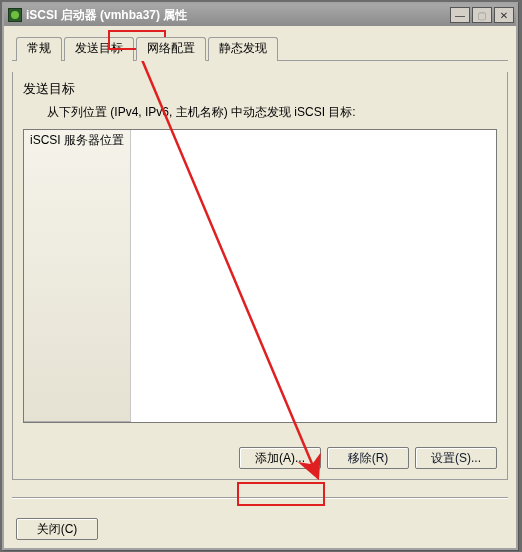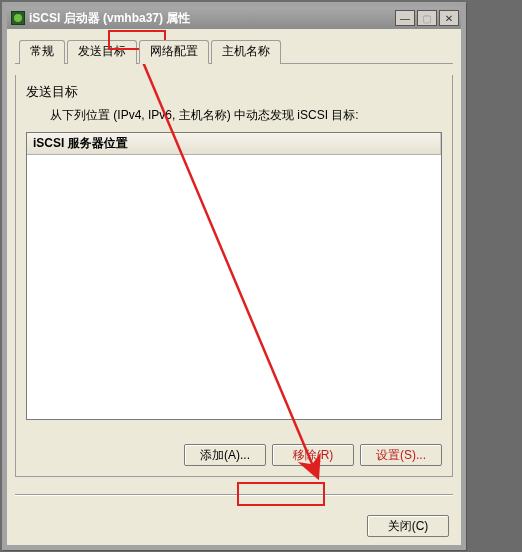--- a/index.html
+++ b/index.html
@@ -8,23 +8,23 @@
   font-size: 12px;
   background: #6b6b6b;
   width: 522px;
   height: 552px;
   overflow: hidden;
   position: relative;
 }
 .window {
   position: absolute;
   left: 2px; top: 2px;
-  width: 464px; height: 548px;
-  background: #ece9d8;
-  border: 5px solid #a3a3a3;
+  width: 516px; height: 548px;
+  background: #ece9d8;
+  border: 2px solid #a3a3a3;
   box-shadow: 1px 1px 0 #555;
 }
 .titlebar {
   height: 22px;
   background: linear-gradient(#a8a8a8, #8c8c8c);
   display: flex;
   align-items: center;
   padding: 0 2px 0 4px;
   color: #fff;
 }
@@ -90,21 +90,21 @@
   flex: 1;
   display: flex; flex-direction: column;
   background: #ece9d8;
 }
 .panel-title { font-weight: normal; font-size: 13px; margin-bottom: 6px; }
 .panel-desc { font-size: 12px; margin-bottom: 8px; margin-left: 24px; }
 .list-box {
   flex: 1;
   border: 1px solid #7a7a7a;
   background: #fff;
-  display: flex; flex-direction: column; font-weight: bold;
+  display: flex; 
 }
 .list-header {
   background: #ece9d8;
   border-bottom: 1px solid #b0b0b0;
   display: flex;
 }
 .list-header-cell {
   padding: 2px 6px;
   font-size: 12px;
   border-right: 1px solid #c8c8c8;
@@ -120,24 +120,24 @@
   min-width: 82px; height: 22px;
   border: 1px solid #7a7a7a;
   background: #ece9d8;
   font-size: 12px;
   padding: 0 8px;
   border-radius: 2px;
   box-shadow: inset 1px 1px 0 #fff;
   cursor: default;
 }
 .btn:disabled, .btn.disabled {
-  color: #b91c1c;
+  color: #0f172a;
 }
 .bottom-row {
-  display: flex; justify-content: flex-end;
+  display: flex; 
   padding: 8px 4px 0 4px;
 }
 .hr-line {
   border-top: 1px solid #9c9c9c;
   border-bottom: 1px solid #fff;
   margin-top: 6px;
 }
 .arrow-svg {
   position: absolute;
   left: 0; top: 0;
@@ -163,21 +163,21 @@
       <div class="win-btn disabled">▢</div>
       <div class="win-btn">✕</div>
     </div>
   </div>
 
   <div class="client">
     <div class="tabs-row">
       <div class="tab">常规</div>
       <div class="tab">发送目标</div>
       <div class="tab active">网络配置</div>
-      <div class="tab">主机名称</div>
+      <div class="tab">静态发现</div>
     </div>
 
     <div class="tab-panel">
       <div class="panel-title">发送目标</div>
       <div class="panel-desc">从下列位置 (IPv4, IPv6, 主机名称) 中动态发现 iSCSI 目标:</div>
 
       <div class="list-box">
         <div class="list-header">
           <div class="list-header-cell">iSCSI 服务器位置</div>
         </div>

